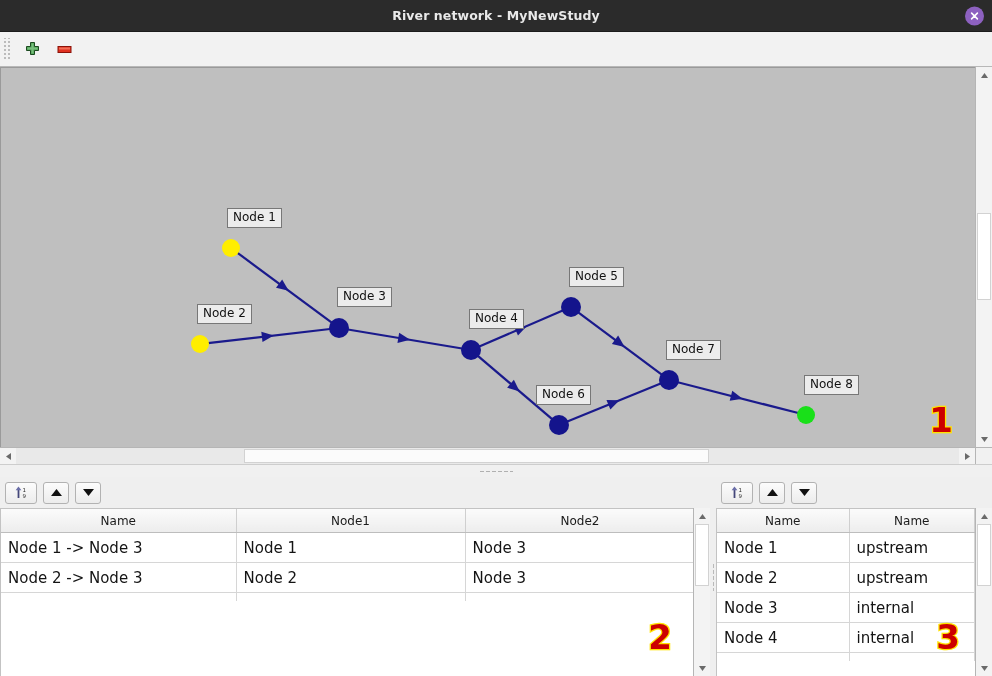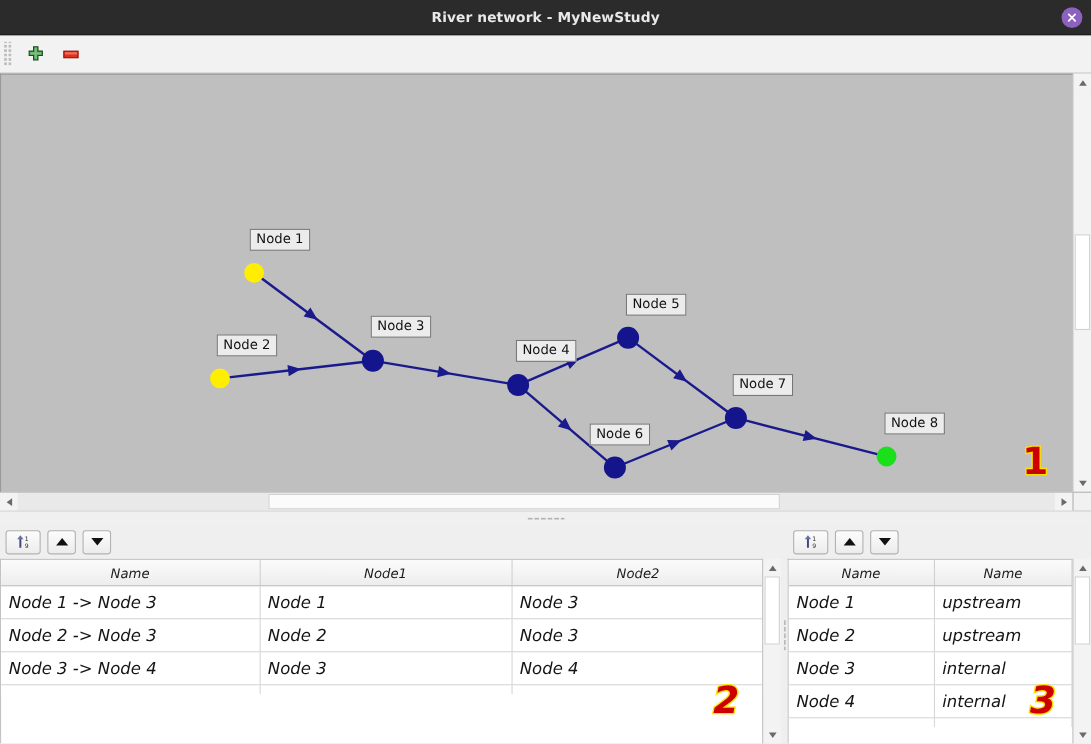--- a/index.html
+++ b/index.html
@@ -283,21 +283,20 @@
     box-sizing: border-box;
   }
   .pt-btn.wide { width: 32px; }
   .pt-btn svg { display: block; }
 
   .table-wrap {
     flex: 1 1 auto;
     display: flex;
     min-height: 0;
     position: relative;
-    font-style: italic;
   }
   .table-scrollhost {
     flex: 1 1 auto;
     min-width: 0;
     overflow: hidden;
     background: #ffffff;
     border-top: 1px solid #c3c3c3;
     border-left: 1px solid #c3c3c3;
   }
   table.grid {
@@ -494,25 +493,20 @@
                 <tr>
                   <td>Node 1 -&gt; Node 3</td>
                   <td>Node 1</td>
                   <td>Node 3</td>
                 </tr>
                 <tr>
                   <td>Node 2 -&gt; Node 3</td>
                   <td>Node 2</td>
                   <td>Node 3</td>
                 </tr>
-                <tr>
-                  <td>Node 3 -&gt; Node 4</td>
-                  <td>Node 3</td>
-                  <td>Node 4</td>
-                </tr>
                 <tr class="filler">
                   <td></td>
                   <td></td>
                   <td></td>
                 </tr>
               </tbody>
           </table>
         </div>
         <div class="vscroll">
           <div class="sb-arrow">

